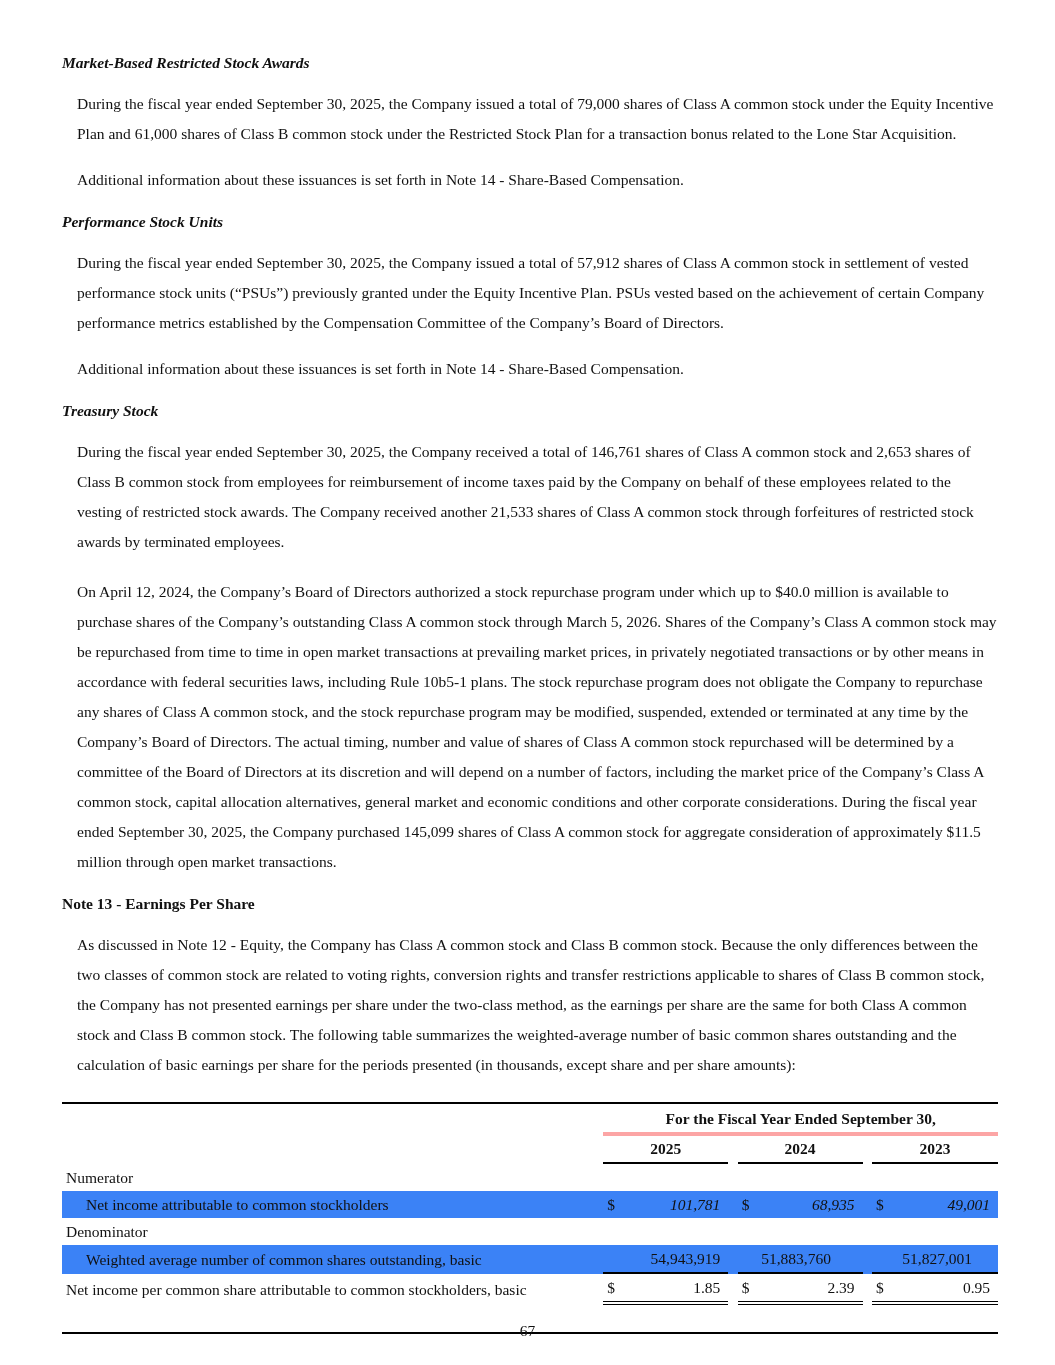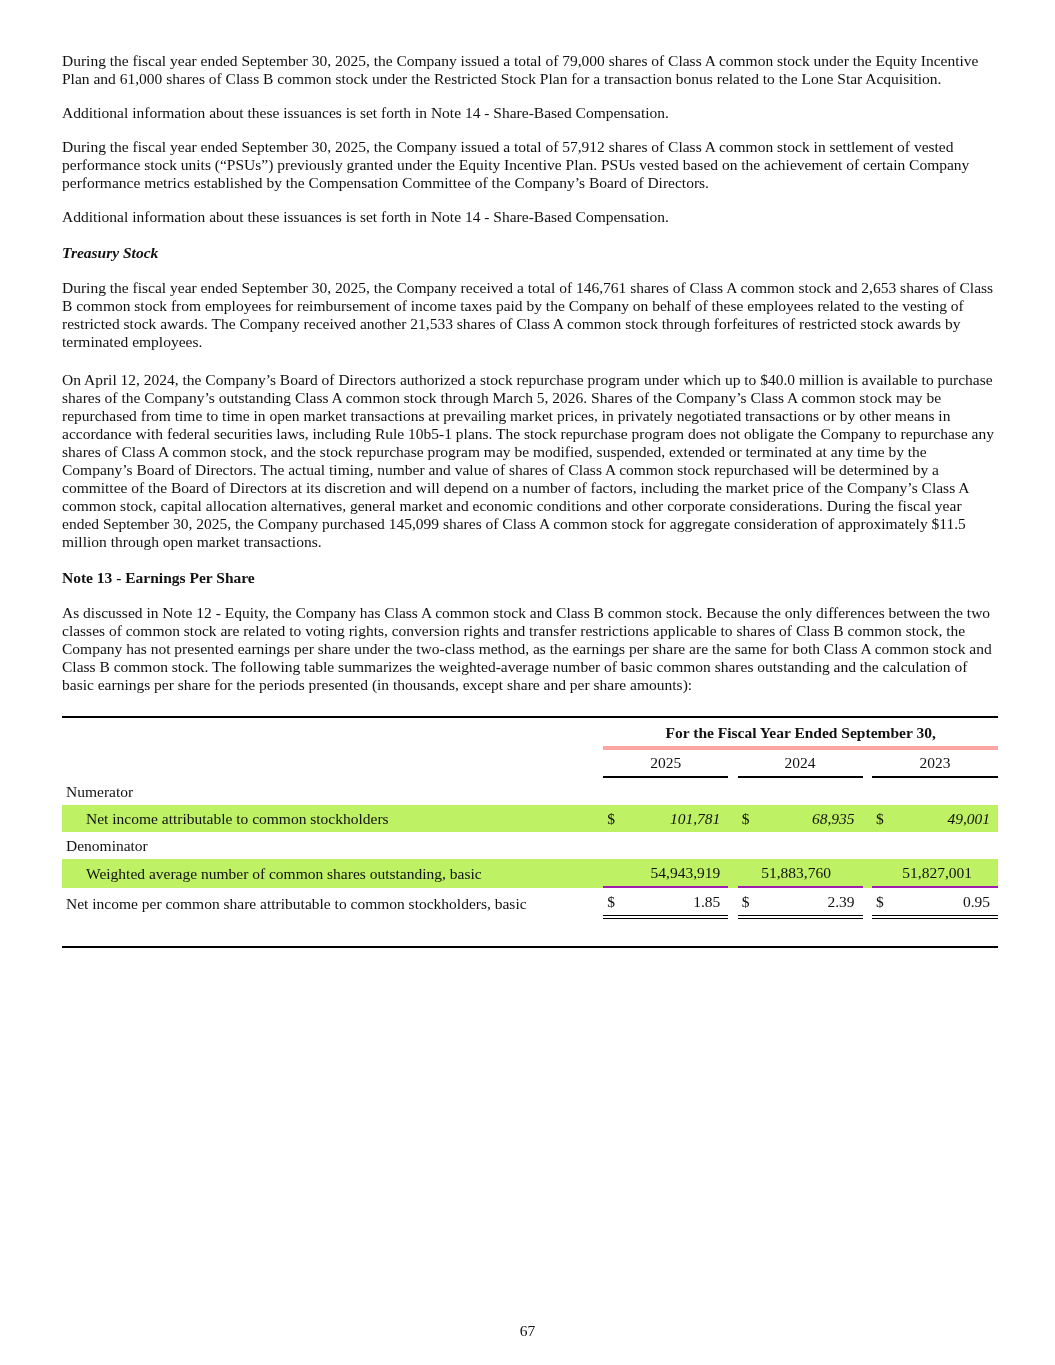--- a/index.html
+++ b/index.html
@@ -3,46 +3,48 @@
 <meta charset="utf-8">
 <style>
   html, body { margin: 0; padding: 0; background: #ffffff; }
   body {
     width: 1055px; height: 1365px; position: relative; overflow: hidden;
     font-family: "Liberation Serif", serif; color: #111; font-size: 15.5px;
   }
   .page { position: absolute; left: 62px; top: 52px; width: 936px; }
   .h-italic { font-weight: bold; font-style: italic; margin: 0 0 16px 0; line-height: 21px; }
   .h-bold { font-weight: bold; margin: 12px 0 16px 0; line-height: 21px; }
-  p { margin: 0 0 16px 0; line-height: 18px; }
+  p { margin: 0 0 16px 15px; line-height: 30px; }
   .gap-after { margin-bottom: 20px; }
 
   table.eps { width: 936px; border-collapse: collapse; margin-top: 22px; border-top: 2px solid #000; }
   table.eps td { padding: 0; height: 27px; line-height: 27px; vertical-align: middle; }
   .dollar-col { width: 22px; padding-left: 4px !important; }
   .num-col { width: 94px; text-align: right; padding-right: 8px !important; font-style: italic; }
-  .hl td.hlc { background: #bef264; }
+  .hl td.hlc { background: #3b82f6; }
   .indent { padding-left: 24px !important; }
   .plain { padding-left: 4px !important; margin-top: 44px; }
   .hdr-span { text-align: center; font-weight: bold; }
   .hdr-span div { border-bottom: 4px solid #fca5a5; line-height: 26px; margin-top: 2px; }
-  .yr div { border-bottom: 2px solid #000; text-align: center; font-weight: normal; line-height: 26px; }
-  .single-under div { border-bottom: 2px solid #a21caf; }
+  .yr div { border-bottom: 2px solid #000; text-align: center; font-weight: bold; line-height: 26px; }
+  .single-under div { border-bottom: 2px solid #000000; }
   .dbl-under div { border-bottom: 4px double #000; }
   .tbl-bottom td { border-bottom: 2px solid #000; height: 6px; line-height: 6px; }
   .page-num { position: absolute; left: 0; width: 1055px; top: 1322px; text-align: center; font-size: 15.5px; }
 </style>
 </head>
 <body>
 
 <div class="page">
 
+  <div class="h-italic">Market-Based Restricted Stock Awards</div>
   <p>During the fiscal year ended September 30, 2025, the Company issued a total of 79,000 shares of Class A common stock under the Equity Incentive Plan and 61,000 shares of Class B common stock under the Restricted Stock Plan for a transaction bonus related to the Lone Star Acquisition.</p>
   <p>Additional information about these issuances is set forth in Note 14 - Share-Based Compensation.</p>
 
+  <div class="h-italic">Performance Stock Units</div>
   <p>During the fiscal year ended September 30, 2025, the Company issued a total of 57,912 shares of Class A common stock in settlement of vested performance stock units (“PSUs”) previously granted under the Equity Incentive Plan. PSUs vested based on the achievement of certain Company performance metrics established by the Compensation Committee of the Company’s Board of Directors.</p>
   <p>Additional information about these issuances is set forth in Note 14 - Share-Based Compensation.</p>
 
   <div class="h-italic">Treasury Stock</div>
   <p class="gap-after">During the fiscal year ended September 30, 2025, the Company received a total of 146,761 shares of Class A common stock and 2,653 shares of Class B common stock from employees for reimbursement of income taxes paid by the Company on behalf of these employees related to the vesting of restricted stock awards. The Company received another 21,533 shares of Class A common stock through forfeitures of restricted stock awards by terminated employees.</p>
   <p>On April 12, 2024, the Company’s Board of Directors authorized a stock repurchase program under which up to $40.0 million is available to purchase shares of the Company’s outstanding Class A common stock through March 5, 2026. Shares of the Company’s Class A common stock may be repurchased from time to time in open market transactions at prevailing market prices, in privately negotiated transactions or by other means in accordance with federal securities laws, including Rule 10b5-1 plans. The stock repurchase program does not obligate the Company to repurchase any shares of Class A common stock, and the stock repurchase program may be modified, suspended, extended or terminated at any time by the Company’s Board of Directors. The actual timing, number and value of shares of Class A common stock repurchased will be determined by a committee of the Board of Directors at its discretion and will depend on a number of factors, including the market price of the Company’s Class A common stock, capital allocation alternatives, general market and economic conditions and other corporate considerations. During the fiscal year ended September 30, 2025, the Company purchased 145,099 shares of Class A common stock for aggregate consideration of approximately $11.5 million through open market transactions.</p>
 
   <div class="h-bold">Note 13 - Earnings Per Share</div>
   <p>As discussed in Note 12 - Equity, the Company has Class A common stock and Class B common stock. Because the only differences between the two classes of common stock are related to voting rights, conversion rights and transfer restrictions applicable to shares of Class B common stock, the Company has not presented earnings per share under the two-class method, as the earnings per share are the same for both Class A common stock and Class B common stock. The following table summarizes the weighted-average number of basic common shares outstanding and the calculation of basic earnings per share for the periods presented (in thousands, except share and per share amounts):</p>
 

